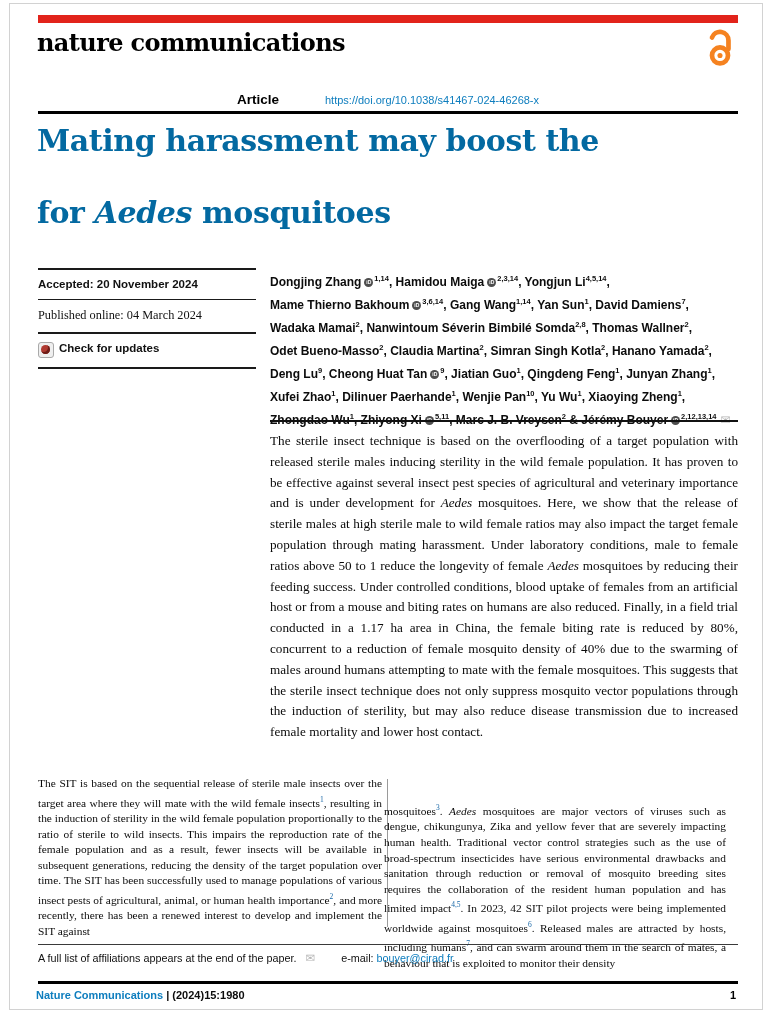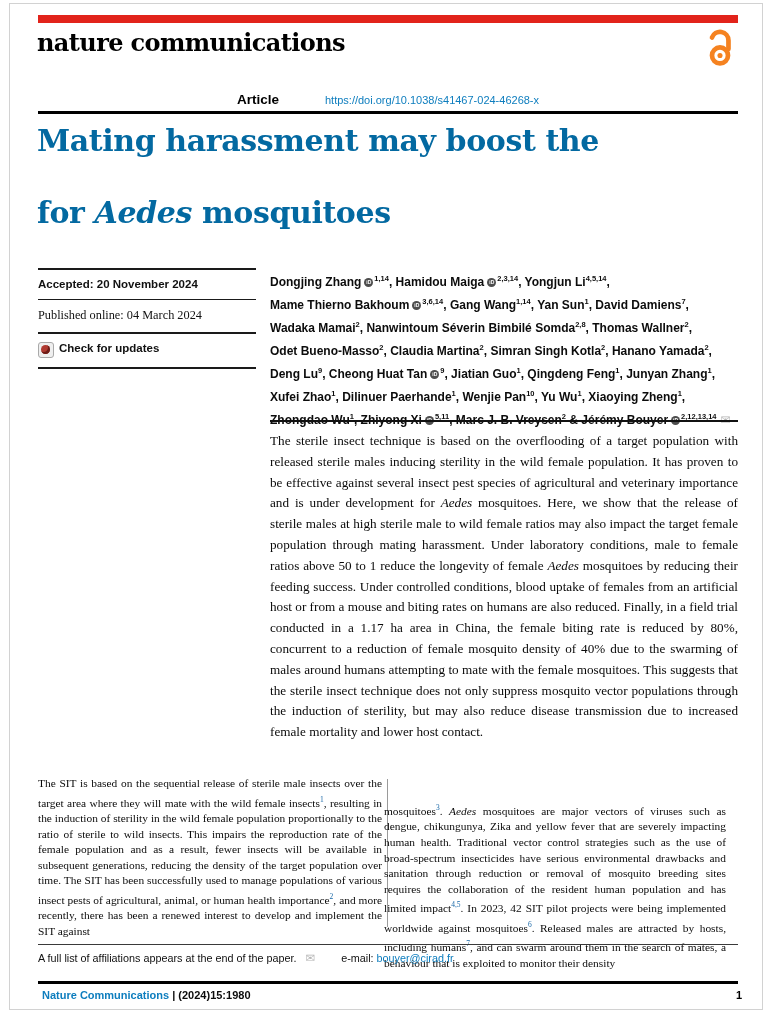--- a/index.html
+++ b/index.html
@@ -74,21 +74,21 @@
   .col-divider{position:absolute;left:387px;top:779px;width:1px;height:148px;background:#9a9a9a;}
   .bodycol sup{font-size:7.5px;color:#1766a6;}
 
   
   .affil-rule{position:absolute;left:38px;top:944px;width:700px;height:1px;background:#3a3a3a;}
   .affil{position:absolute;left:38px;top:951px;width:700px;font-size:10.8px;color:#101010;}
   .affil .env{color:#b5b5b5;font-size:11.5px;margin:0 2px 0 6px;}
   .email-label{color:#101010;margin-left:21px;}
   .email-link{color:var(--blue);text-decoration:none;}
   .footer-rule{position:absolute;left:38px;top:981px;width:700px;height:3px;background:#000;}
-  .footer{position:absolute;left:42px;top:989px;width:700px;display:flex;justify-content:space-between;font-size:11px;font-weight:700;}
+  .footer{position:absolute;left:36px;top:989px;width:700px;display:flex;justify-content:space-between;font-size:11px;font-weight:700;}
   .jref-name{color:var(--blue);}
   .jref-rest{color:#0c0c0c;}
   .pageno{color:#000;}
 </style>
 </head>
 <body>
 
 <div class="page">
   <div class="scan-frame"></div>
 

